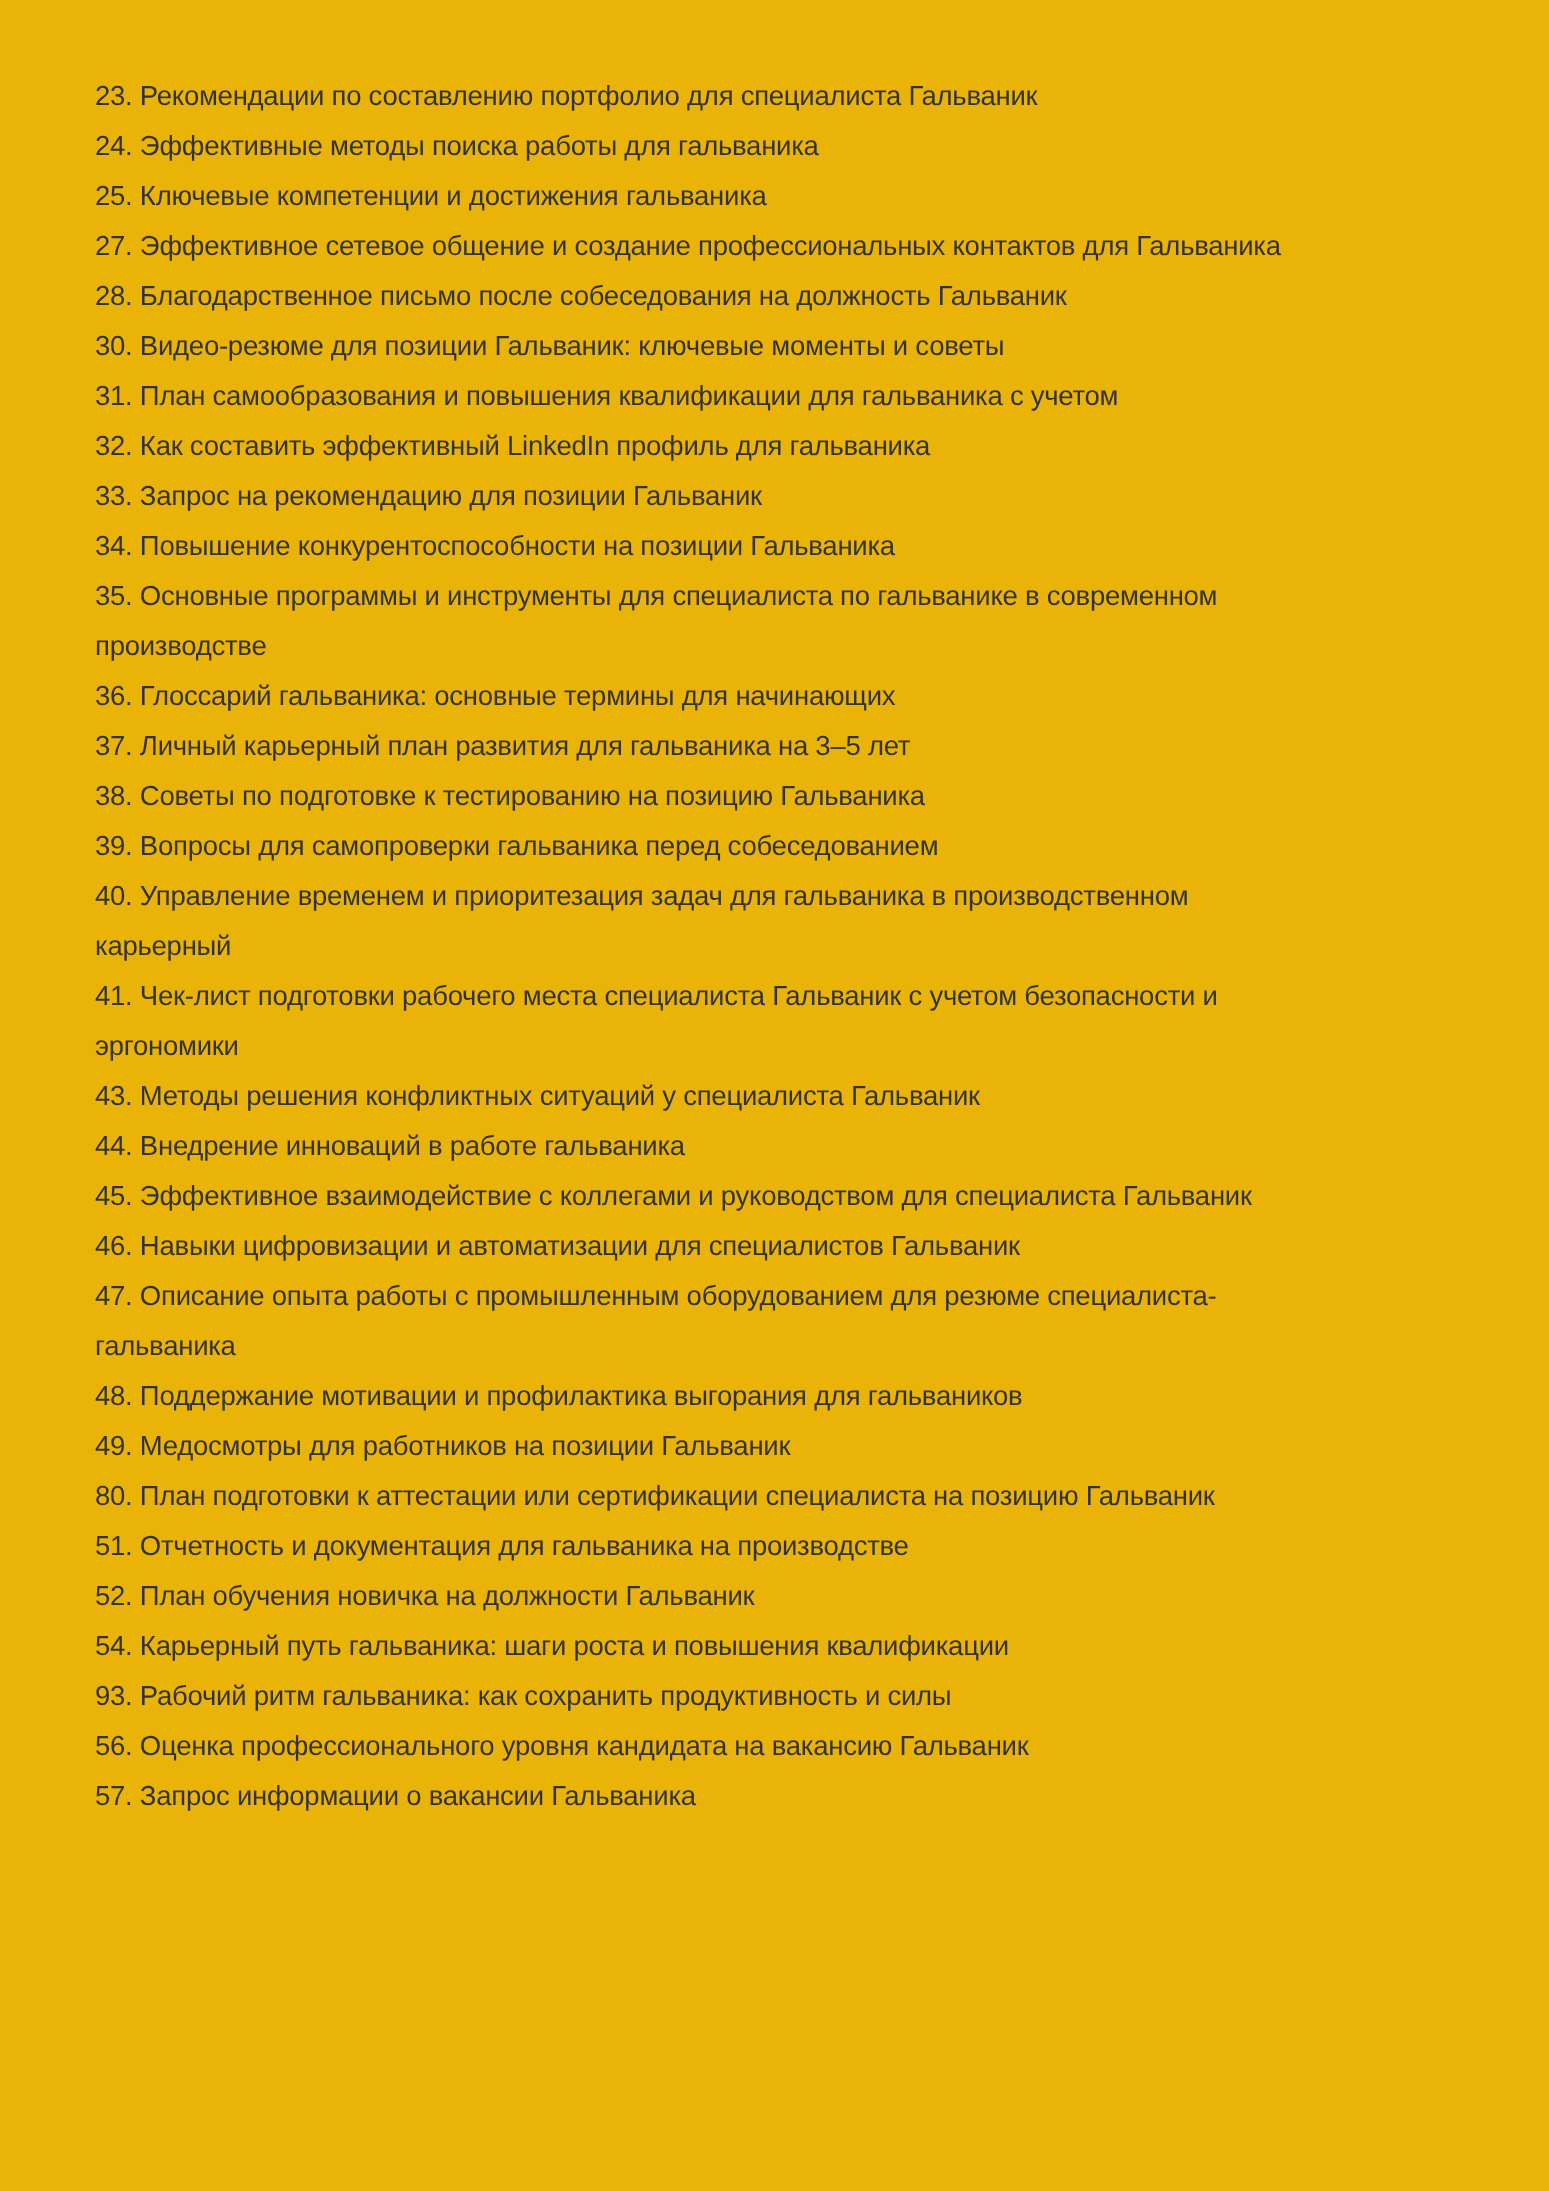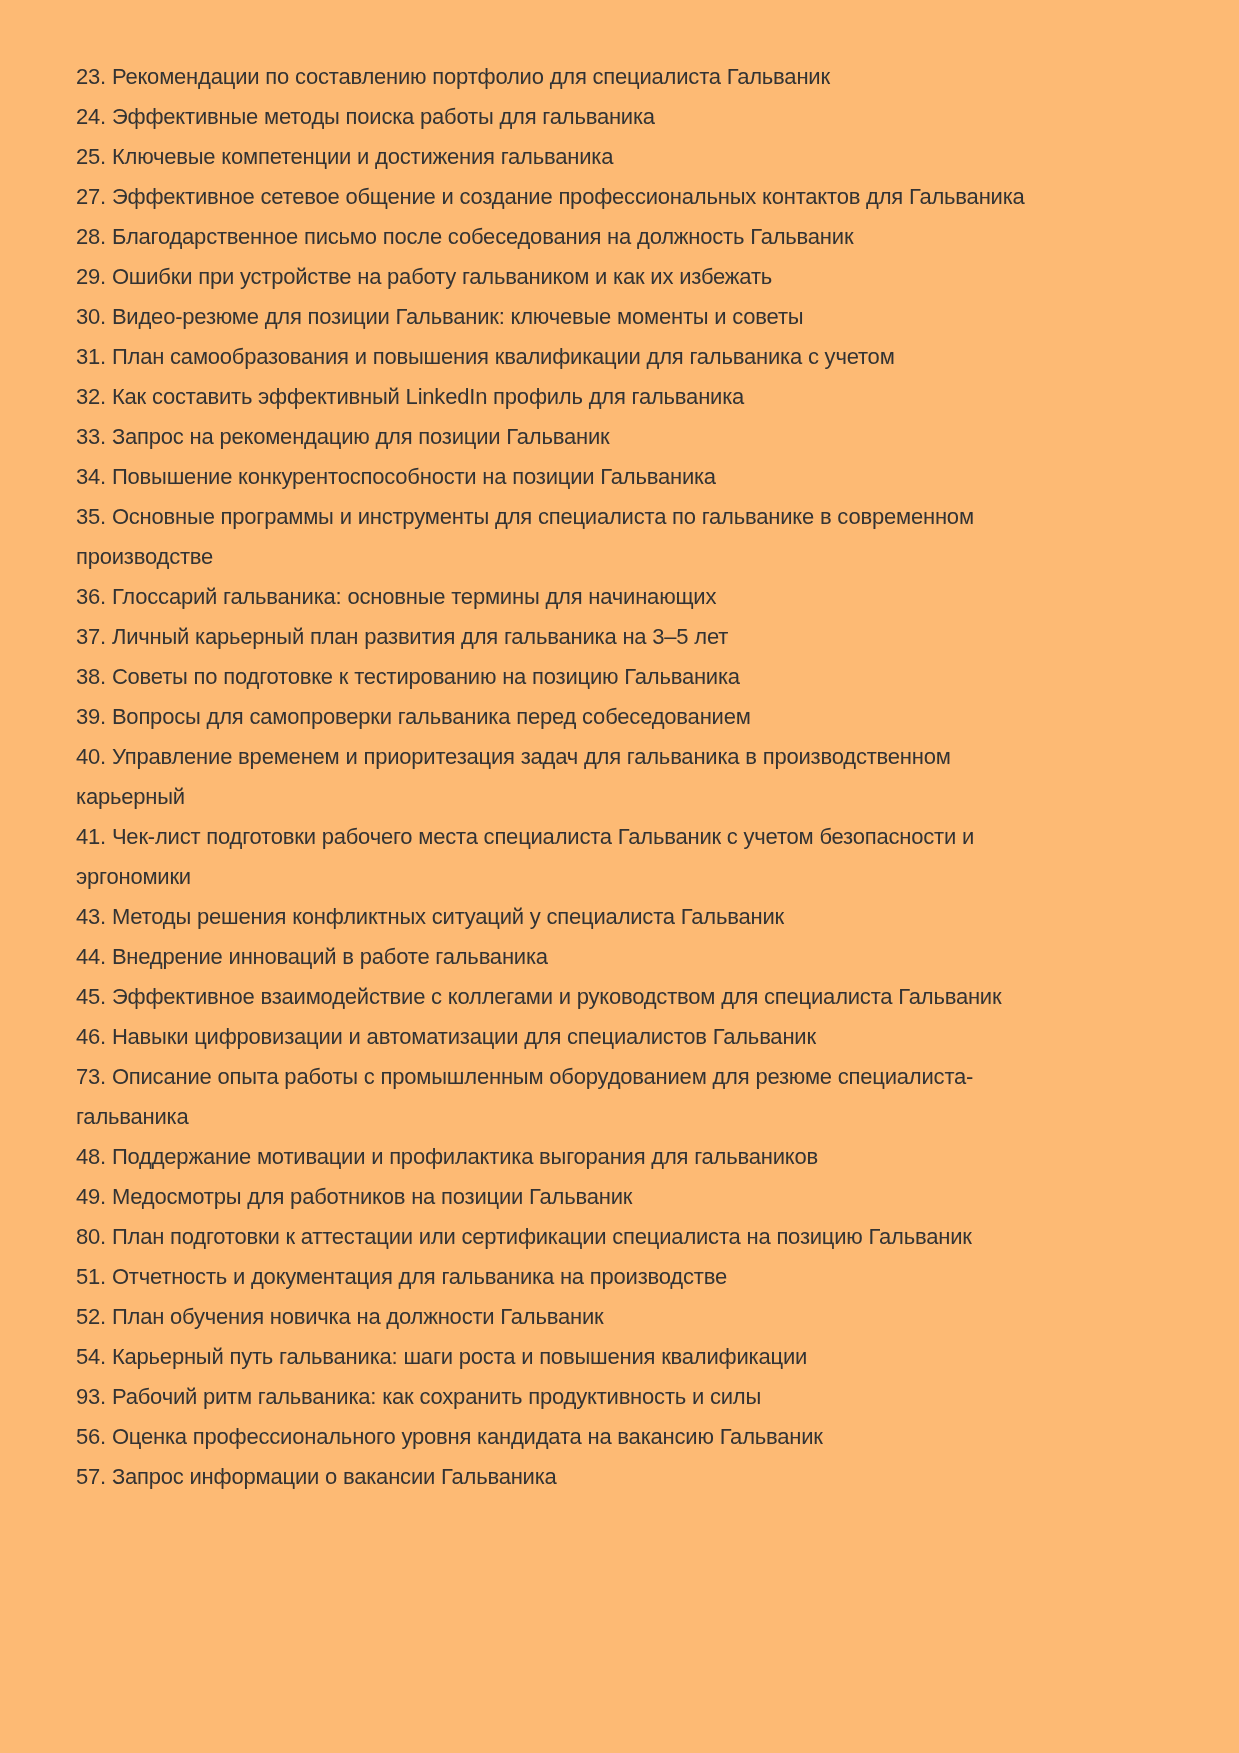--- a/index.html
+++ b/index.html
@@ -10,21 +10,21 @@
     width: 1239px;
     height: 1753px;
     background: #ffffff;
     font-family: "Liberation Sans", sans-serif;
     overflow: hidden;
   }
   .page {
     position: relative;
     width: 1239px;
     height: 1753px;
-    background: #fdba74;
+    background: #eab308;
   }
   .list {
     position: absolute;
     top: 57px;
     left: 76px;
     right: 40px;
   }
   .list-item {
     margin: 0;
     padding: 0;
@@ -51,23 +51,20 @@
         <div class="line">24. Эффективные методы поиска работы для гальваника</div>
       </div>
       <div class="list-item">
         <div class="line">25. Ключевые компетенции и достижения гальваника</div>
       </div>
       <div class="list-item">
         <div class="line">27. Эффективное сетевое общение и создание профессиональных контактов для Гальваника</div>
       </div>
       <div class="list-item">
         <div class="line">28. Благодарственное письмо после собеседования на должность Гальваник</div>
-      </div>
-      <div class="list-item">
-        <div class="line">29. Ошибки при устройстве на работу гальваником и как их избежать</div>
       </div>
       <div class="list-item">
         <div class="line">30. Видео-резюме для позиции Гальваник: ключевые моменты и советы</div>
       </div>
       <div class="list-item">
         <div class="line">31. План самообразования и повышения квалификации для гальваника с учетом</div>
       </div>
       <div class="list-item">
         <div class="line">32. Как составить эффективный LinkedIn профиль для гальваника</div>
       </div>
@@ -107,21 +104,21 @@
       <div class="list-item">
         <div class="line">44. Внедрение инноваций в работе гальваника</div>
       </div>
       <div class="list-item">
         <div class="line">45. Эффективное взаимодействие с коллегами и руководством для специалиста Гальваник</div>
       </div>
       <div class="list-item">
         <div class="line">46. Навыки цифровизации и автоматизации для специалистов Гальваник</div>
       </div>
       <div class="list-item">
-        <div class="line">73. Описание опыта работы с промышленным оборудованием для резюме специалиста-</div>
+        <div class="line">47. Описание опыта работы с промышленным оборудованием для резюме специалиста-</div>
         <div class="line">гальваника</div>
       </div>
       <div class="list-item">
         <div class="line">48. Поддержание мотивации и профилактика выгорания для гальваников</div>
       </div>
       <div class="list-item">
         <div class="line">49. Медосмотры для работников на позиции Гальваник</div>
       </div>
       <div class="list-item">
         <div class="line">80. План подготовки к аттестации или сертификации специалиста на позицию Гальваник</div>

